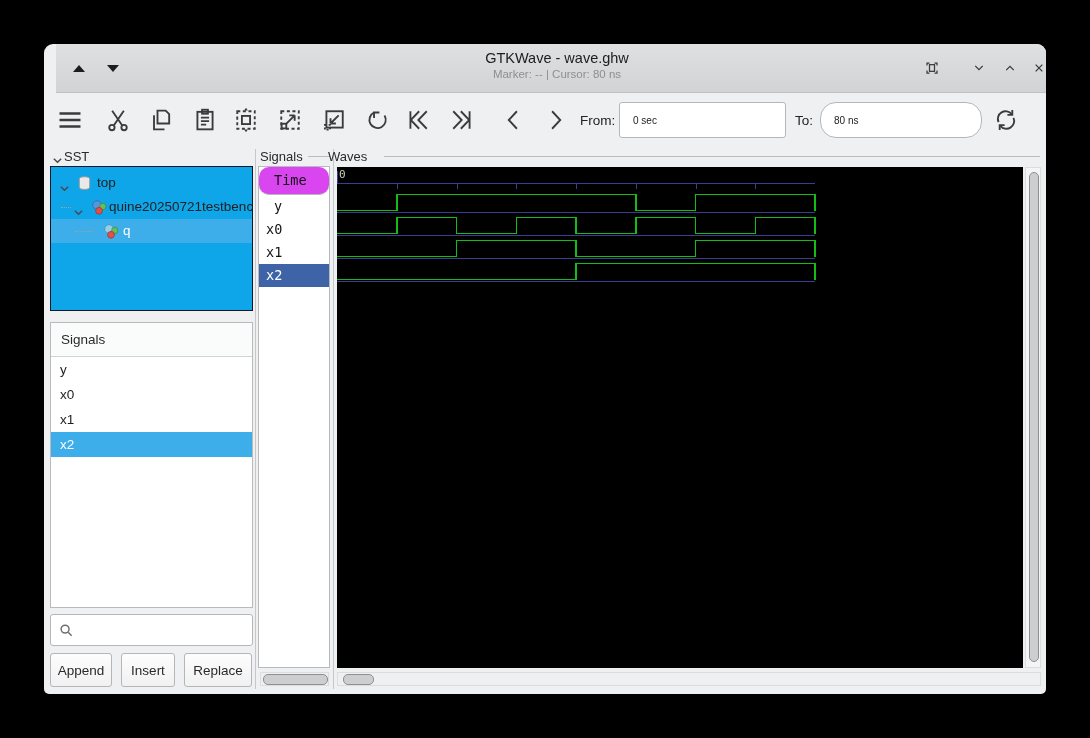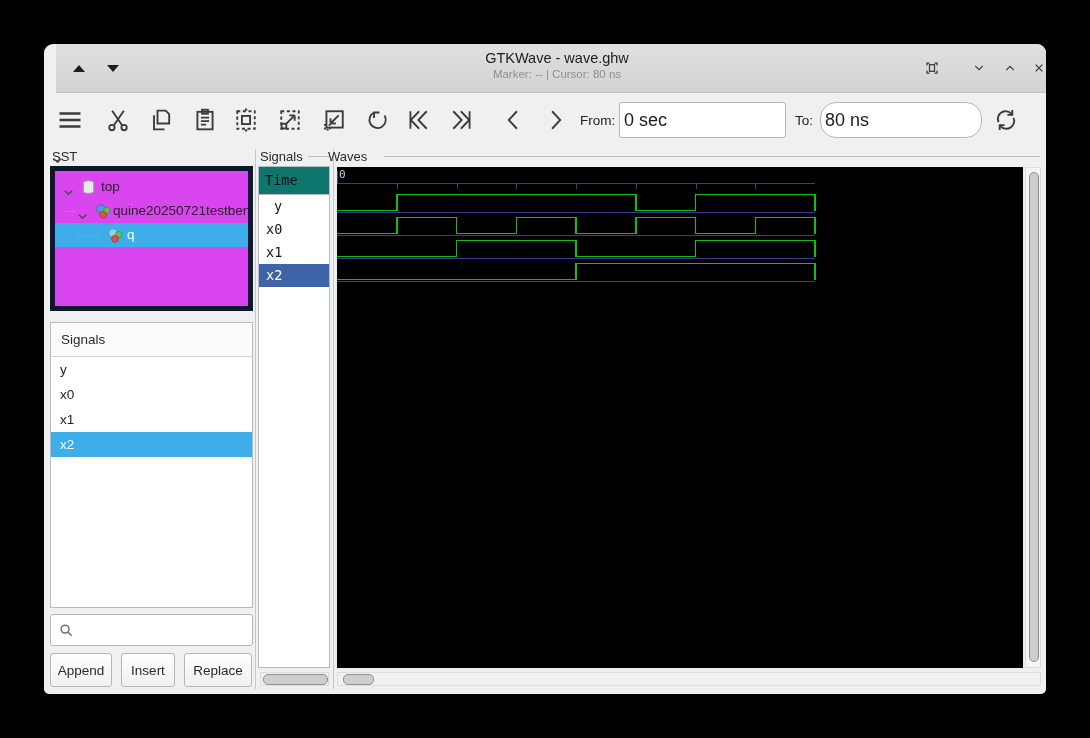--- a/index.html
+++ b/index.html
@@ -15,48 +15,48 @@
   .tri-up{left:17px;border-bottom:7px solid #1d1d1d;}
   .tri-down{left:51px;border-top:7px solid #1d1d1d;}
   .tb-ico{position:absolute;top:14px;width:20px;height:20px;}
   .tb-ico svg{width:20px;height:20px;stroke:#3a3a3a;fill:none;stroke-width:1.5;}
 
   
   .toolbar{position:absolute;left:0;top:49px;width:100%;height:55px;background:#eff0f1;}
   .ico{position:absolute;top:13px;width:28px;height:28px;}
   .ico svg{width:28px;height:28px;stroke:#3b3b3b;fill:none;stroke-width:1.6;stroke-linecap:butt;}
   .tb-label{position:absolute;top:20px;font-size:13.5px;color:#222;}
-  .tb-input{position:absolute;top:9px;height:36px;border:1px solid #b4b6b8;border-radius:3px;background:#fff;font-size:18px;color:#1c1c1c;padding:0 4px;font-family:"Liberation Sans",sans-serif;box-sizing:border-box;}
+  .tb-input{position:absolute;top:9px;height:36px;border:1px solid #b4b6b8;border-radius:3px;background:#fff;font-size:10px;color:#1c1c1c;padding:0 13px;font-family:"Liberation Sans",sans-serif;box-sizing:border-box;}
 
   
   .frame-label{position:absolute;font-size:13px;color:#2a2a2a;}
   .frame-line{position:absolute;height:1px;background:#bcbdbe;}
   .splitter{position:absolute;top:105px;width:1px;height:540px;background:#c6c7c8;}
 
-  .tree-box{position:absolute;left:6px;top:122px;width:203px;height:145px;background:#d946ef;border:5px solid #0f172a;box-sizing:border-box;overflow:hidden;}
+  .tree-box{position:absolute;left:6px;top:122px;width:203px;height:145px;background:#0ea5e9;border:1px solid #0f172a;box-sizing:border-box;overflow:hidden;}
   .tree-row{position:relative;height:24px;line-height:24px;font-size:13.5px;color:#1f1f1f;white-space:nowrap;}
   .tree-row.selected{background:#3daee9;color:#fff;}
   .tchev{position:absolute;top:7px;}
   .tchev svg{width:11px;height:11px;stroke:#4a4a4a;fill:none;stroke-width:1.6;}
   .ticon{position:absolute;top:4px;width:17px;height:17px;}
   .tdots{position:absolute;top:12px;border-top:1px dotted #9aa0a6;}
   .tlabel{position:absolute;top:0;}
 
   .sigframe{position:absolute;left:6px;top:278px;width:203px;height:286px;background:#fff;border:1px solid #b9babb;box-sizing:border-box;}
   .sigframe-head{height:33px;background:#fafbfb;border-bottom:1px solid #d2d3d4;line-height:33px;padding-left:10px;font-size:13.5px;color:#2a2a2a;}
   .siglist-item{height:25px;line-height:25px;padding-left:9px;font-size:13.5px;color:#1f1f1f;}
   .siglist-item.selected{background:#3daee9;color:#fff;}
 
   .searchbox{position:absolute;left:6px;top:570px;width:203px;height:32px;background:#fff;border:1px solid #b4b6b8;border-radius:3px;box-sizing:border-box;}
   .searchbox svg{position:absolute;left:8px;top:8px;width:15px;height:15px;stroke:#6f7070;fill:none;stroke-width:1.6;}
   .btn{position:absolute;top:609px;height:34px;background:linear-gradient(#fdfdfd,#f1f1f1);border:1px solid #b4b6b8;border-radius:3px;font-size:13.5px;color:#2a2a2a;font-family:"Liberation Sans",sans-serif;}
 
   
   .midbox{position:absolute;left:214px;top:122px;width:72px;height:502px;background:#fff;border:1px solid #b9babb;box-sizing:border-box;}
-  .time-head{height:27px;line-height:27px;background:#0f766e;border-bottom:1px solid #b7b8b9;font-family:"DejaVu Sans Mono",monospace;font-size:13.5px;color:#111;padding-left:6px;}
+  .time-head{height:27px;line-height:27px;background:#d946ef;border-bottom:1px solid #b7b8b9;font-family:"DejaVu Sans Mono",monospace;font-size:13.5px;color:#111;padding-left:15px;border-radius:10px;}
   .sigcol-row{height:23px;line-height:23px;font-family:"DejaVu Sans Mono",monospace;font-size:13.5px;color:#141414;padding-left:7px;}
   .sigcol-row.indent{padding-left:15px;}
   .sigcol-row.selected{background:#3e63a6;color:#fff;}
 
   
   .waveblack{position:absolute;left:293px;top:123px;width:686px;height:501px;background:#000;}
   .vscroll{position:absolute;left:981px;top:123px;width:16px;height:501px;background:#f4f5f6;border:1px solid #dcdddd;box-sizing:border-box;}
   .vthumb{position:absolute;left:3px;top:4px;width:8px;height:488px;background:#cdced0;border:1px solid #8f9092;border-radius:5px;}
   .hscroll{position:absolute;top:628px;height:14px;background:#eff0f1;border:1px solid #dcdddd;box-sizing:border-box;}
   .hthumb{position:absolute;top:1px;height:9px;background:#cdced0;border:1px solid #8f9092;border-radius:5px;}
@@ -176,21 +176,21 @@
     <div class="ico" style="left:948px">
       <svg viewBox="0 0 24 24">
           <path d="M5.6 13.8 A 6.6 6.6 0 0 1 16.8 7"></path>
           <path d="M17.4 3.4 V7.6 H13.2"></path>
           <path d="M18.4 10.2 A 6.6 6.6 0 0 1 7.2 17"></path>
           <path d="M6.6 20.6 V16.4 H10.8"></path>
         </svg>
     </div>
   </div>
 
-  <div class="frame-label" style="left:8px;top:105px">SST</div>
+  <div class="frame-label" style="left:20px;top:105px">SST</div>
   <div class="tchev" style="left:8px;top:108px;position:absolute">
     <svg viewBox="0 0 12 12">
         <path d="M2 4 L6 8 L10 4"></path>
       </svg>
   </div>
 
   <div class="tree-box">
     <div class="tree-row" style="margin-top:4px">
       <span class="tchev" style="left:8px"><svg viewBox="0 0 12 12">
             <path d="M2 4 L6 8 L10 4"></path>

